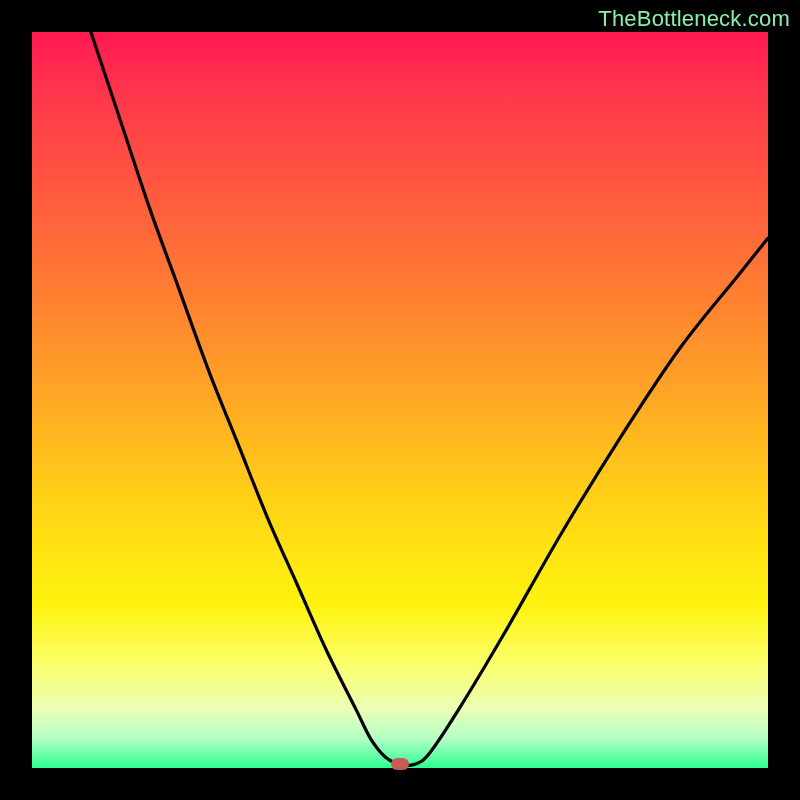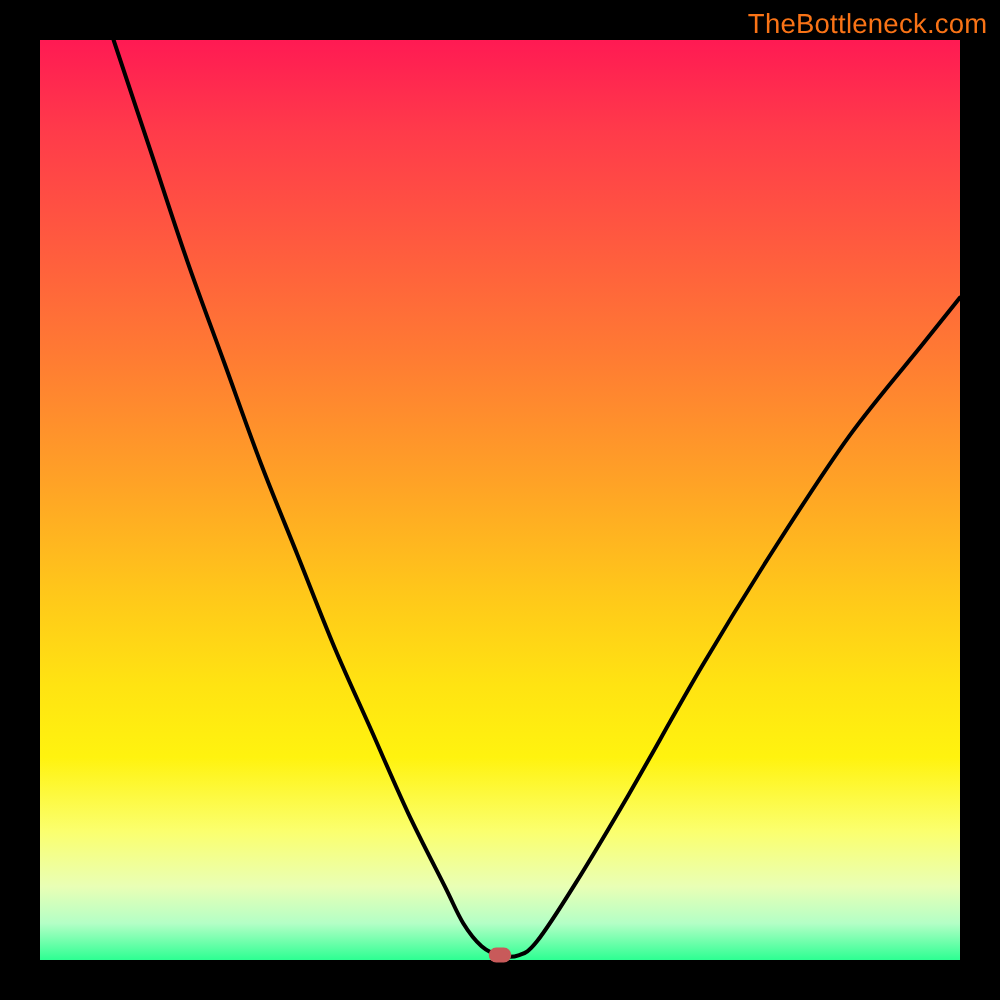--- a/index.html
+++ b/index.html
@@ -36,21 +36,21 @@
       #fbff6e 86%,
       #e9ffb5 92%,
       #b4ffc6 96%,
       #2dff92 100%
     );
   }
   .watermark {
     position: absolute;
     top: 6px;
     right: 10px;
-    color: #f97316;
+    color: #86efac;
     font-size: 22px;
     font-weight: 500;
     letter-spacing: 0.2px;
   }
   svg.curve {
     position: absolute;
     left: 0; top: 0;
     width: 736px; height: 736px;
   }
   .marker {

